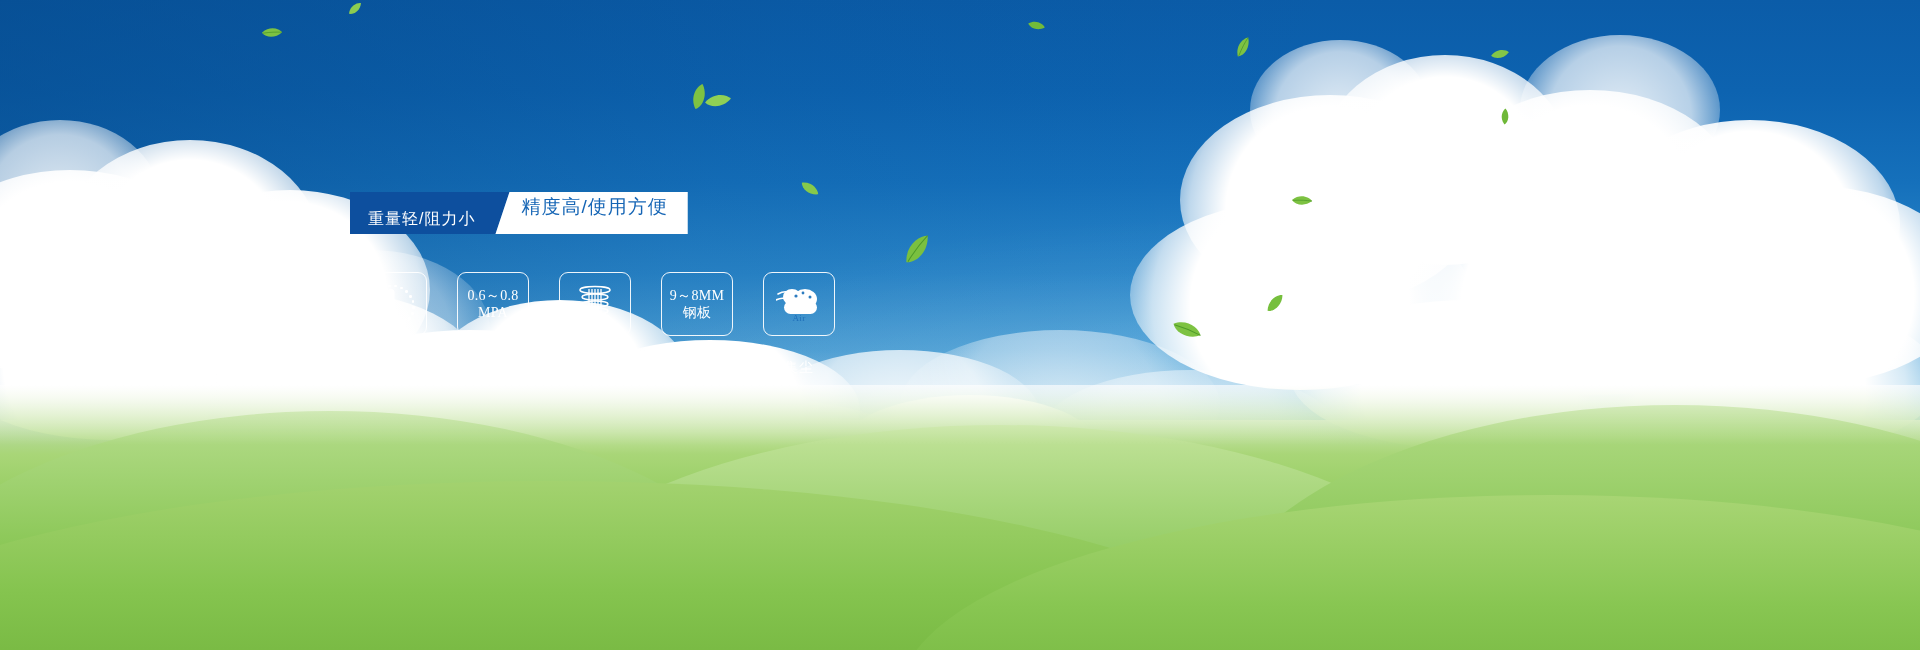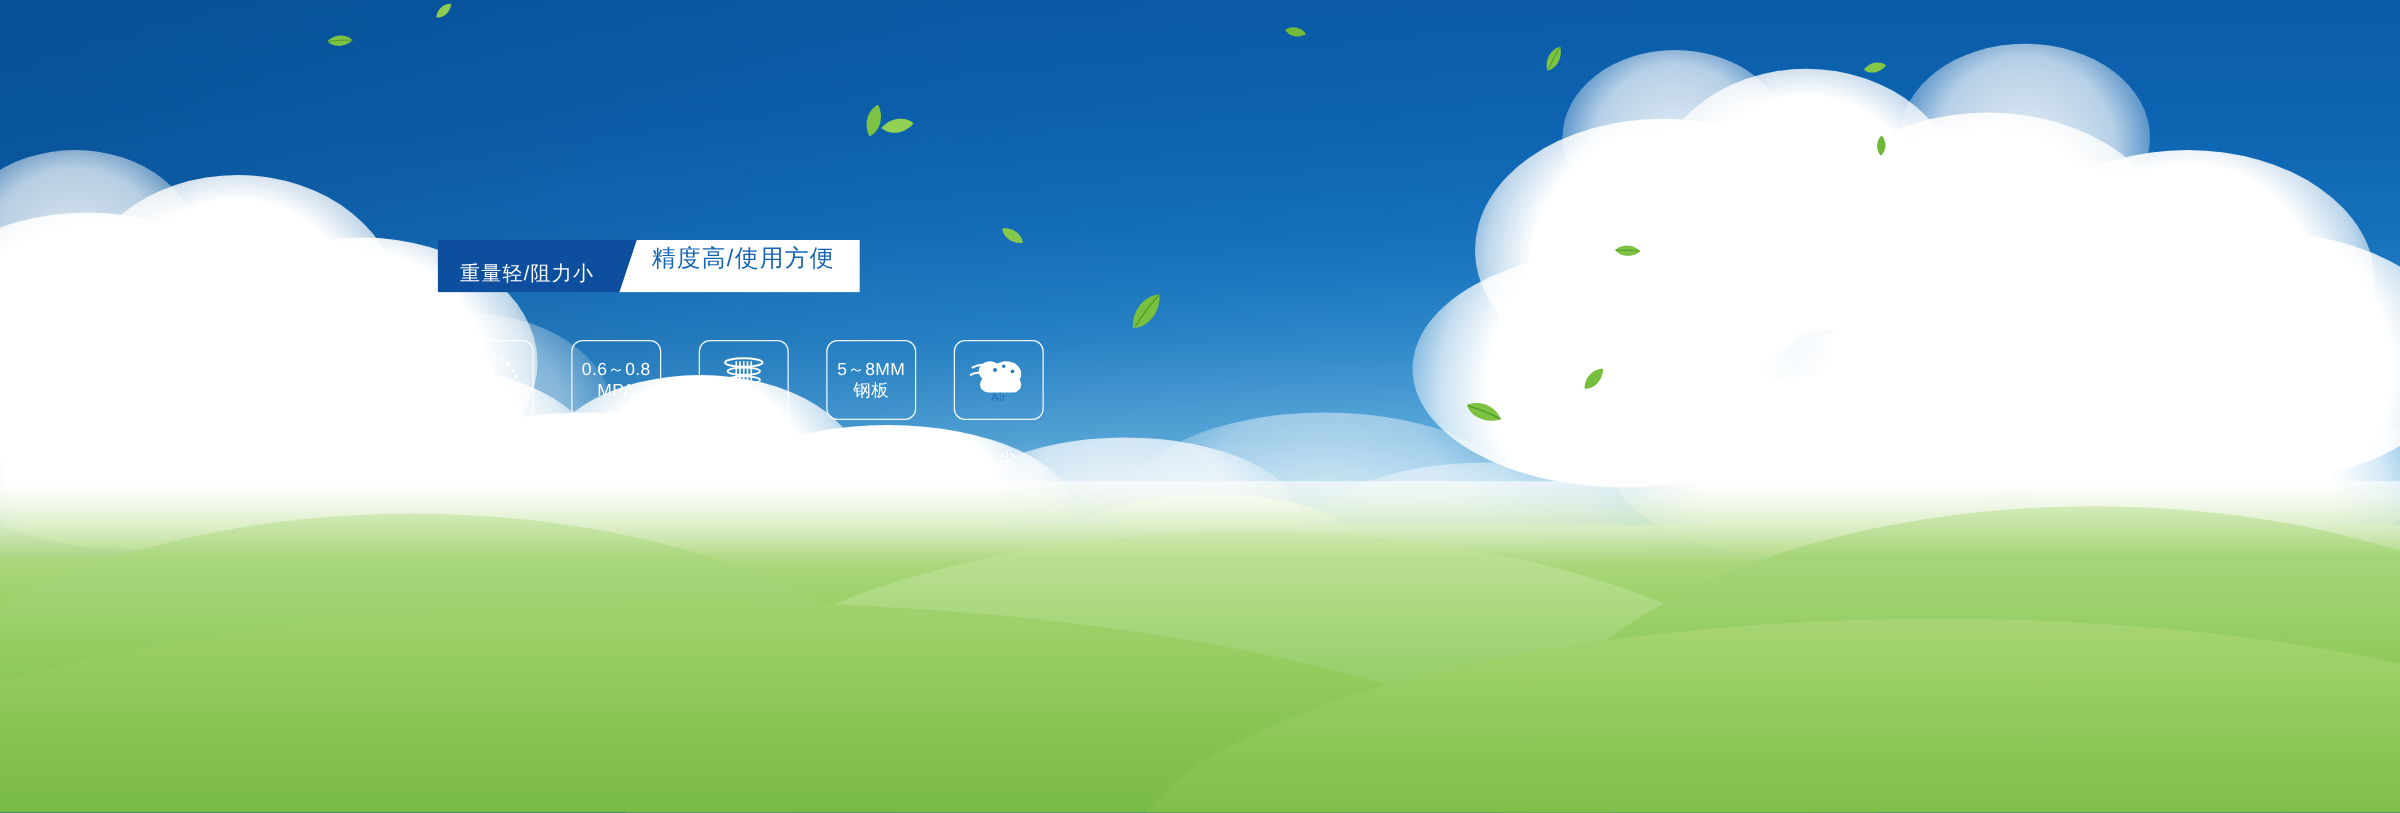--- a/index.html
+++ b/index.html
@@ -90,21 +90,21 @@
     padding-right:34px;
   }
   .tag-b{
     background:#ffffff; color:#1565b5; font-size:19px; letter-spacing:1px;
     display:flex; align-items:center; height:42px; padding:0 20px 12px 20px;
     margin-left:-14px;
     clip-path:polygon(14px 0, 100% 0, 100% 100%, 0 100%);
     padding-left:26px;
   }
 
-  .features{ position:absolute; left:355px; top:272px; display:flex; gap:30px; }
+  .features{ position:absolute; left:355px; top:272px; display:flex; gap:30px;font-family:Liberation Serif, serif; }
   .feature{ width:72px; display:flex; flex-direction:column; align-items:center; }
   .fbox{
     width:72px; height:64px; border:1.6px solid rgba(255,255,255,0.92);
     border-radius:9px; display:flex; flex-direction:column;
     align-items:center; justify-content:center; color:#fff;
   }
   .fbox .txt{ font-size:14px; line-height:17px; text-align:center; letter-spacing:0.3px; }
   .flabel{ margin-top:23px; font-size:14px; color:#ffffff; white-space:nowrap; letter-spacing:1px; }
 
   .gauge{ position:relative; width:48px; height:44px; }
@@ -321,21 +321,21 @@
               <line x1="25" y1="7" x2="25" y2="37"></line>
               <line x1="28" y1="7" x2="28" y2="37"></line>
             </g>
           </svg>
         </div>
         <div class="flabel">强力反吹</div>
       </div>
 
       <div class="feature">
         <div class="fbox">
-          <div class="txt">5～8MM</div>
+          <div class="txt">9～8MM</div>
           <div class="txt">钢板</div>
         </div>
         <div class="flabel">钢结构强度</div>
       </div>
 
       <div class="feature">
         <div class="fbox">
           <div class="cloudicon">
             <svg width="46" height="40" viewBox="0 0 46 40">
               <ellipse cx="16" cy="13" rx="9" ry="8" fill="#ffffff"></ellipse>

